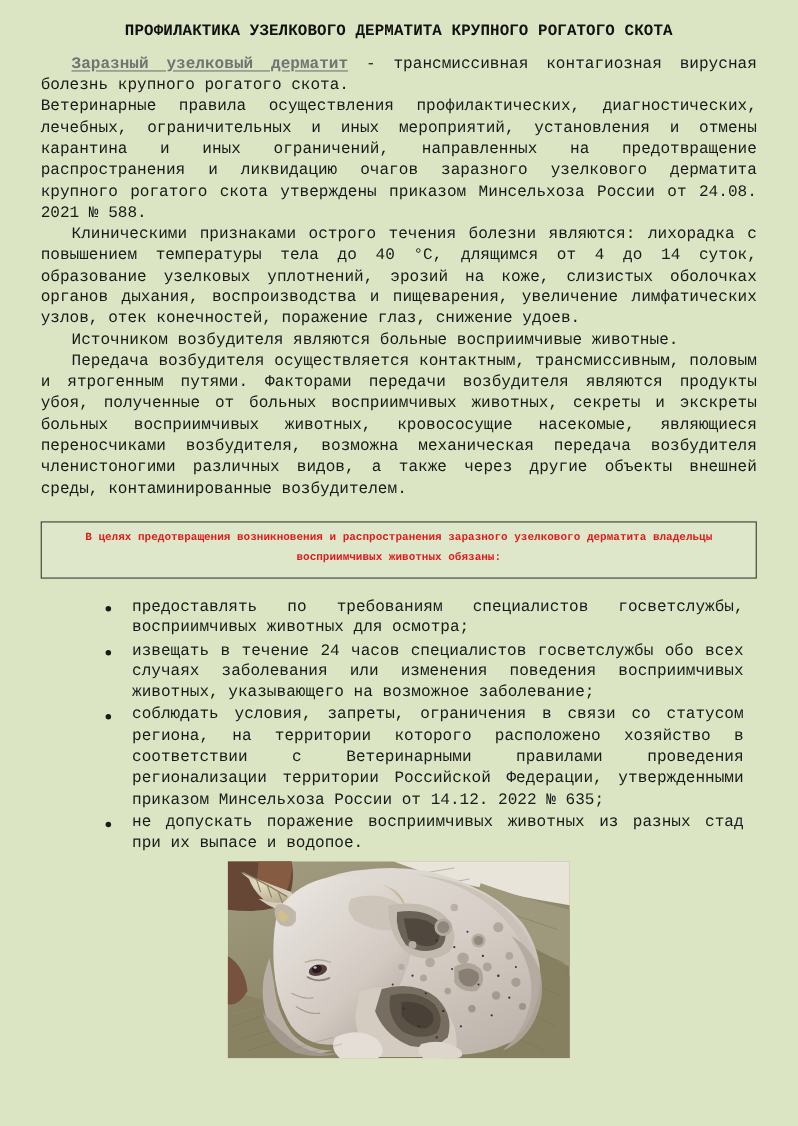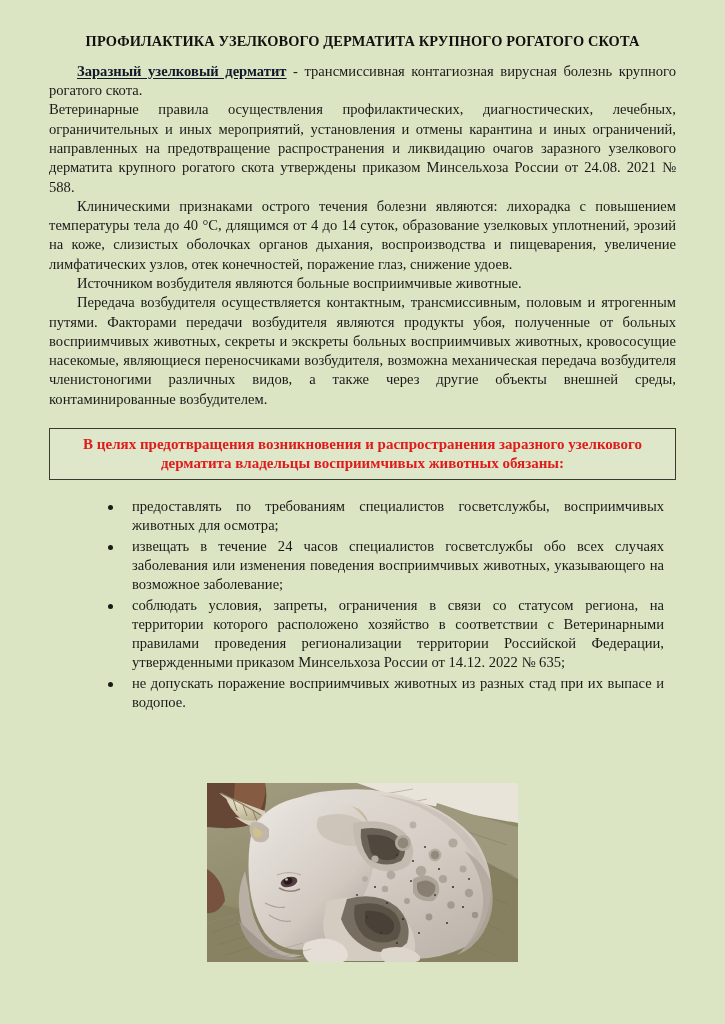--- a/index.html
+++ b/index.html
@@ -13,21 +13,22 @@
     background: #dce5c3;
     font-family: "Liberation Serif", "DejaVu Serif", serif;
     color: #1a1a1a;
     overflow: hidden;
   }
   .page {
     position: relative;
     width: 725px;
     height: 832px;
     box-sizing: border-box;
-    padding: 12px;
+    padding: 0;
+    font-family: Liberation Mono, monospace;
   }
   .doc-title {
     margin: 0;
     padding: 20px 36px 0 36px;
     font-size: 14.4px;
     font-weight: bold;
     line-height: 1.3;
     text-align: center;
     letter-spacing: 0.1px;
     color: #111111;
@@ -43,35 +44,35 @@
     text-justify: inter-word;
     hyphens: none;
   }
   p.indent {
     text-indent: 28px;
   }
   p.first {
     margin-top: 11px;
   }
   .term {
-    color: #0f172a;
+    color: #737373;
     font-weight: bold;
     text-decoration: underline;
     text-underline-offset: 2px;
   }
   .callout {
     margin: 19px 37px 0 37px;
     border: 1px solid #3a3a2e;
     background: #dfe7ca;
     padding: 6px 22px 7px 22px;
     box-sizing: border-box;
   }
   .callout-text {
     margin: 0;
-    font-size: 15px;
+    font-size: 10px;
     line-height: 18.5px;
     font-weight: bold;
     color: #e01b1b;
     text-align: center;
   }
   ul.duties {
     margin: 17px 0 0 0;
     padding: 0 37px 0 93px;
     list-style: none;
   }

